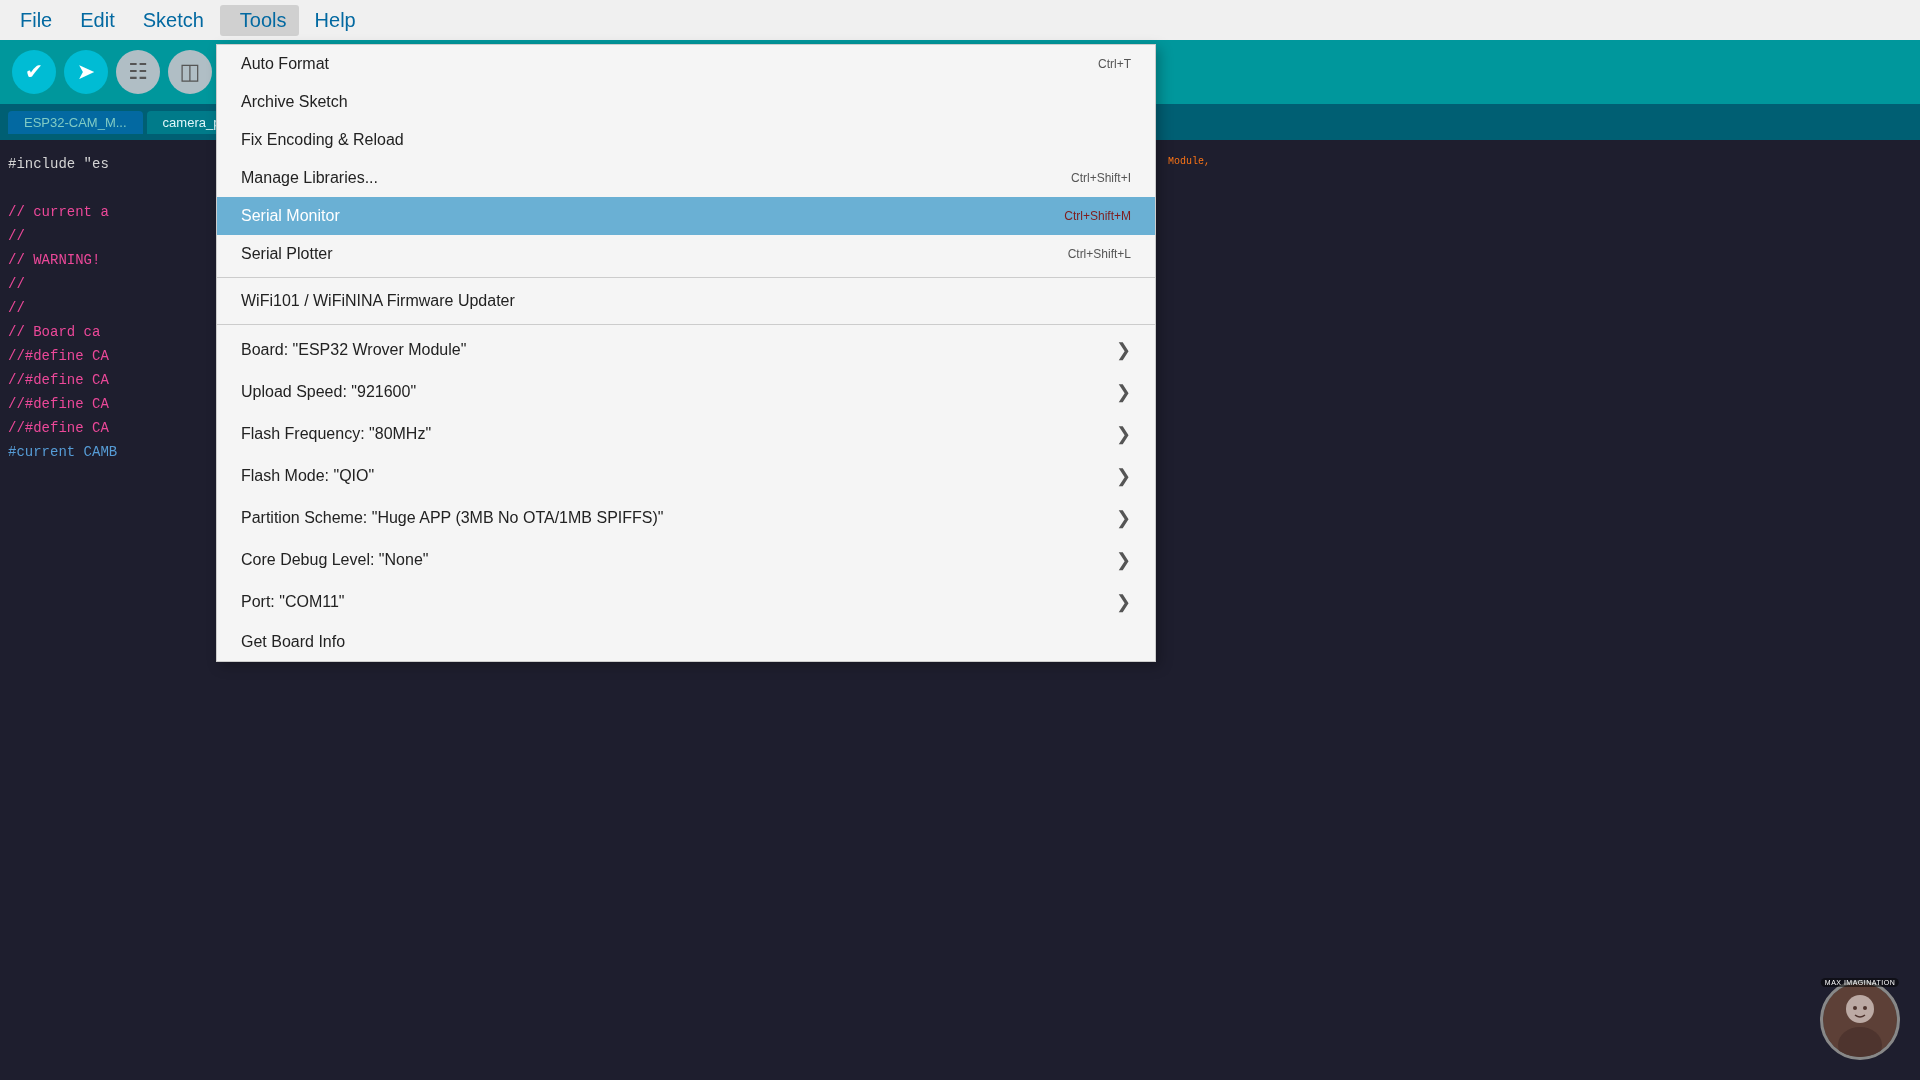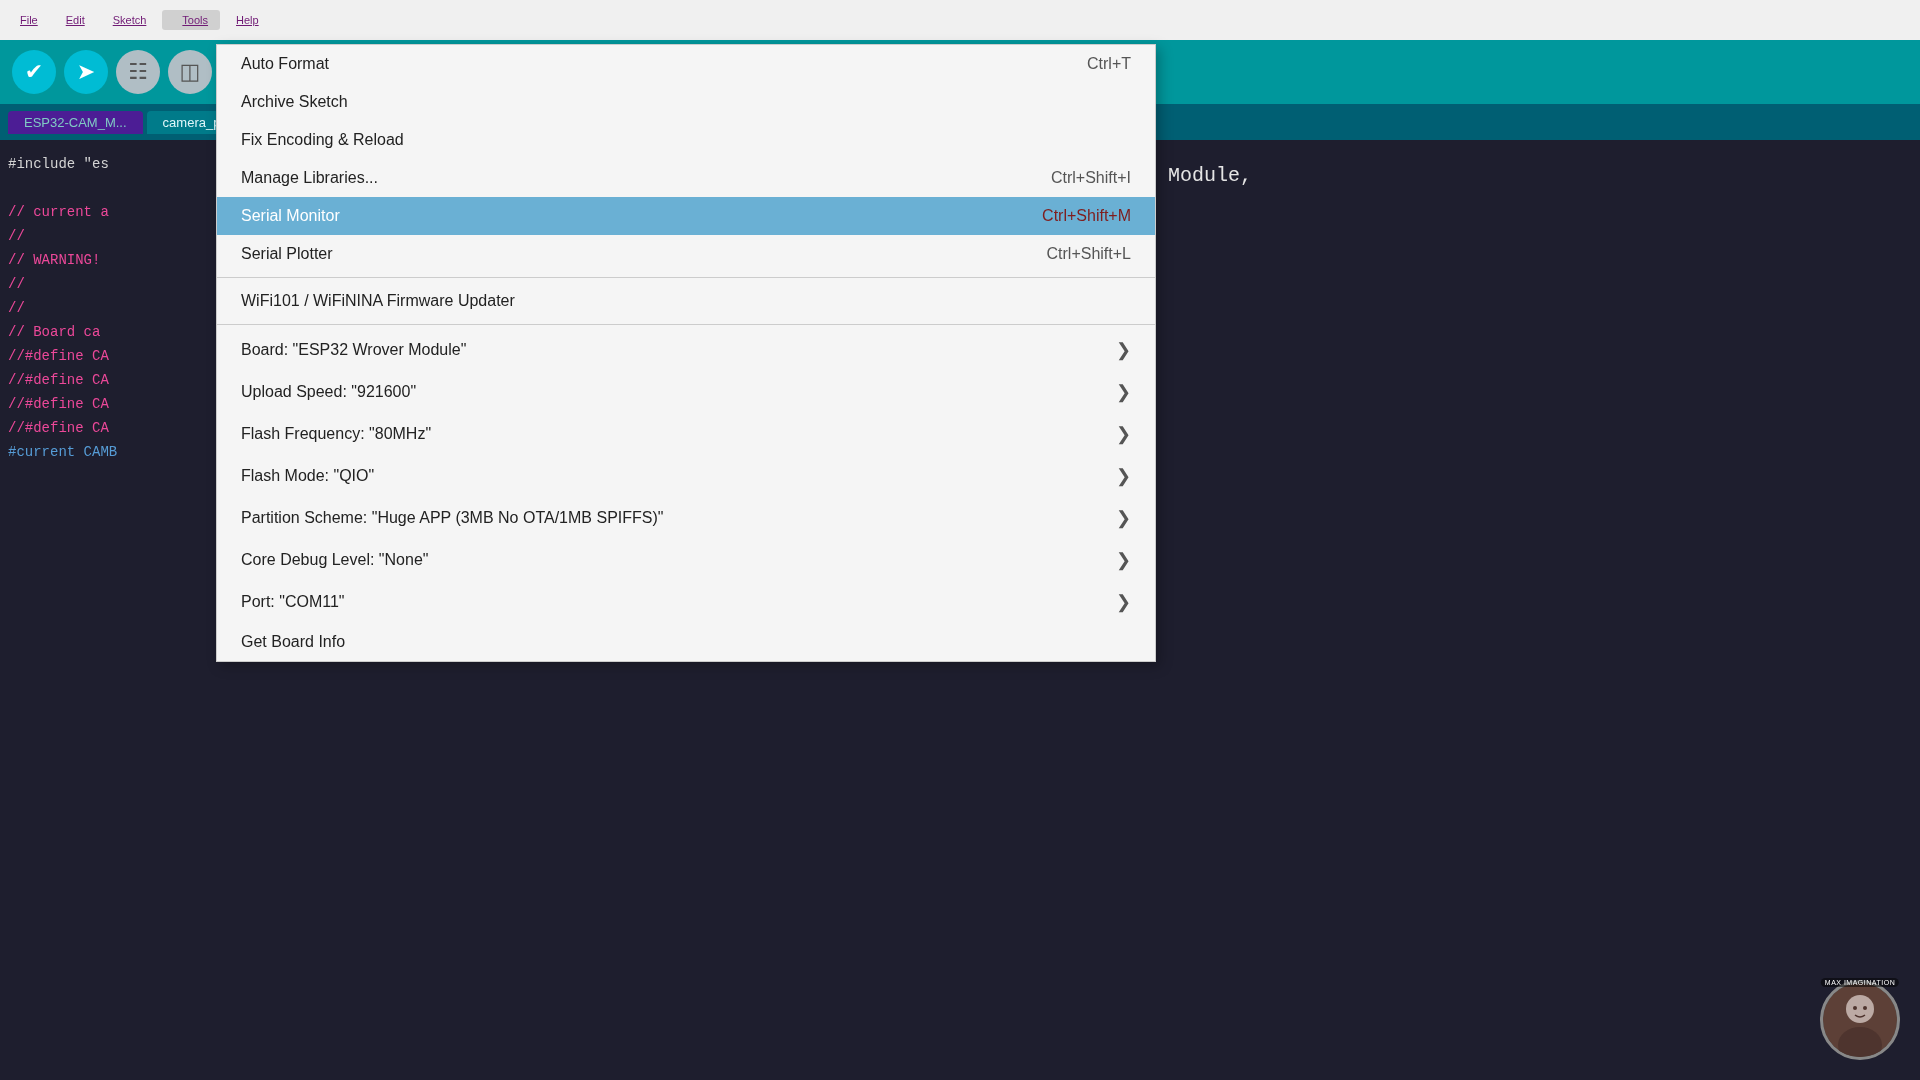--- a/index.html
+++ b/index.html
@@ -29,25 +29,24 @@
       height: 40px;
       background: #f0f0f0;
       display: flex;
       align-items: center;
       padding: 0 8px;
       gap: 4px;
       z-index: 10;
     }
     .menu-item {
       padding: 4px 12px;
-      font-size: 11px;
-      color: #701a75;
+      font-size: 20px;
+      color: #0369a1;
       cursor: pointer;
       border-radius: 3px;
-      text-decoration: underline;
     }
     .menu-item.active {
       background: #d0d0d0;
       padding-left: 20px;
     }
 
     
     .toolbar {
       position: absolute;
       top: 40px; left: 0;
@@ -91,21 +90,21 @@
     .tab {
       padding: 4px 16px;
       background: #007b8a;
       color: #e0f7fa;
       font-size: 13px;
       border-radius: 4px 4px 0 0;
       margin-right: 4px;
       cursor: pointer;
     }
     .tab.active {
-      background: #4c1d95;
+      background: #0369a1;
       color: #80cbc4;
     }
 
     
     .code-area {
       position: absolute;
       top: 140px; left: 0;
       width: 215px;
       height: 940px;
       background: #1e1e2e;
@@ -155,21 +154,21 @@
       cursor: pointer;
       white-space: nowrap;
       position: relative;
     }
     .dropdown-item.highlighted {
       background: #6ab0d4;
       color: #fff;
     }
     .dropdown-item .shortcut {
       color: #555;
-      font-size: 16px;
+      font-size: 12px;
       margin-left: 40px;
     }
     .dropdown-item.highlighted .shortcut {
       color: #7f1d1d;
     }
     .dropdown-item .arrow {
       color: #555;
       font-size: 18px;
       margin-left: 16px;
     }
@@ -210,24 +209,24 @@
       white-space: nowrap;
       text-align: center;
       letter-spacing: 0.5px;
     }
 
     
     .code-right {
       position: absolute;
       top: 140px;
       left: 1160px;
-      color: #e5e5e5;
+      color: #f97316;
       font-family: 'Courier New', monospace;
-      font-size: 20px;
-      padding: 24px 8px;
+      font-size: 10px;
+      padding: 10px 8px;
       line-height: 24px;
     }
   </style>
 </head>
 <body>
 
 <div class="editor-bg"></div>
 
 <div class="menubar">
   <div class="menu-item">File</div>

